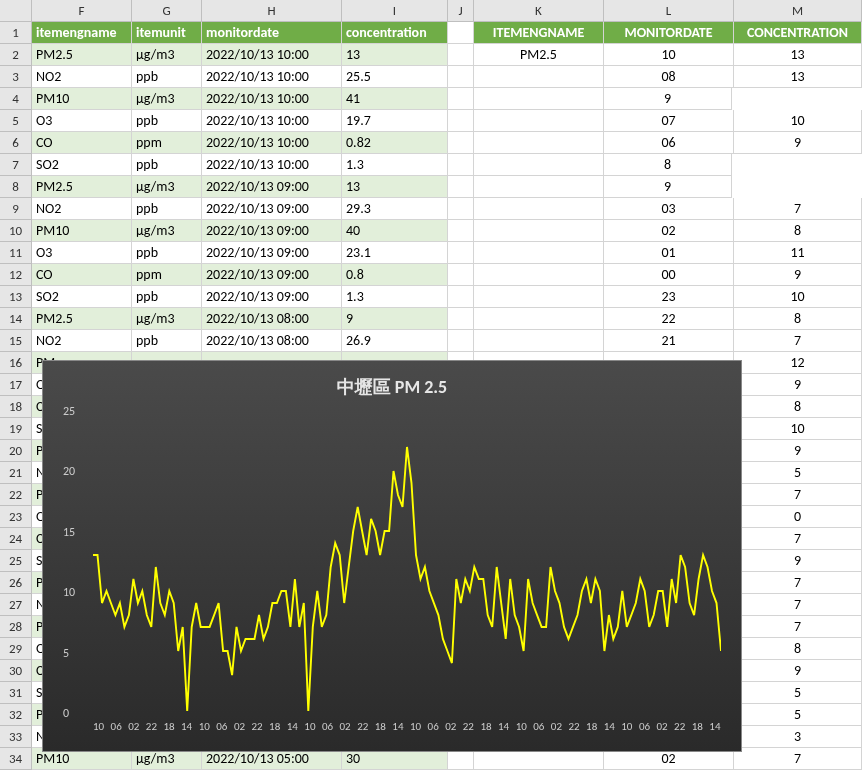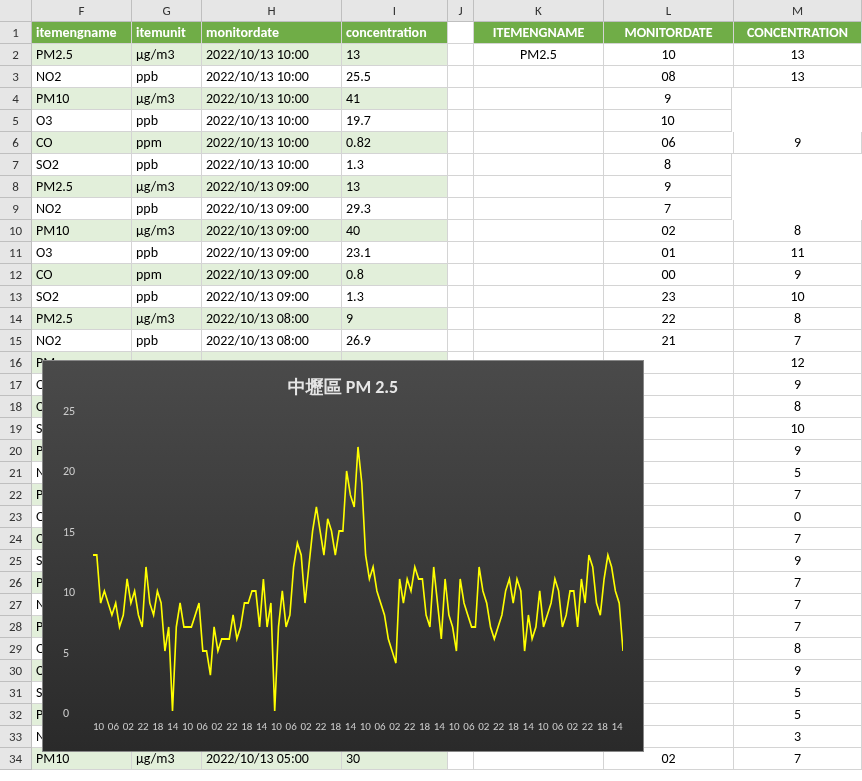--- a/index.html
+++ b/index.html
@@ -22,21 +22,21 @@
   .cL { width: 130px; min-width: 130px; }
   .cM { width: 128px; min-width: 128px; }
   
   .hdr { background: #70ad47; color: #fff; font-weight: bold; }
   .band-even { background: #e2efda; }
   .band-odd { background: #fff; }
   .plain { background: #fff; }
   
   .center { justify-content: center; }
   
-  .chart-wrap { position:absolute; left:42px; top:360px; width:602px; height:392px; background:linear-gradient(to bottom,#4a4a4a,#2a2a2a); border:1px solid #888; overflow:hidden; }
+  .chart-wrap { position:absolute; left:42px; top:360px; width:700px; height:392px; background:linear-gradient(to bottom,#4a4a4a,#2a2a2a); border:1px solid #888; overflow:hidden; }
   .chart-title { color:#e6e6e6; text-align:center; padding-top:14px; font-size:18px; font-weight:bold; }
   .chart-area { position:absolute; left:50px; top:50px; right:20px; bottom:40px; }
   .ylabel { position:absolute; left:20px; color:#ccc; font-size:12px; transform:translateY(-50%); }
   .xlabels { position:absolute; left:50px; right:20px; bottom:18px; color:#ccc; font-size:11px; display:flex; justify-content:space-between; }
   .xlabels span { flex:0 0 auto; }
   svg.line { width:100%; height:100%; }
 </style>
 </head>
 <body>
 
@@ -98,20 +98,21 @@
         <div class="cell cM center plain">9</div>
       </div>
       <div class="row">
         <div class="rowhead">5</div>
         <div class="cell cF band-odd">O3</div>
         <div class="cell cG band-odd">ppb</div>
         <div class="cell cH band-odd">2022/10/13 10:00</div>
         <div class="cell cI band-odd">19.7</div>
         <div class="cell cJ plain"></div>
         <div class="cell cK center plain"></div>
+        <div class="cell cL center plain">07</div>
         <div class="cell cM center plain">10</div>
       </div>
       <div class="row">
         <div class="rowhead">6</div>
         <div class="cell cF band-even">CO</div>
         <div class="cell cG band-even">ppm</div>
         <div class="cell cH band-even">2022/10/13 10:00</div>
         <div class="cell cI band-even">0.82</div>
         <div class="cell cJ plain"></div>
         <div class="cell cK center plain"></div>
@@ -139,20 +140,21 @@
         <div class="cell cM center plain">9</div>
       </div>
       <div class="row">
         <div class="rowhead">9</div>
         <div class="cell cF band-odd">NO2</div>
         <div class="cell cG band-odd">ppb</div>
         <div class="cell cH band-odd">2022/10/13 09:00</div>
         <div class="cell cI band-odd">29.3</div>
         <div class="cell cJ plain"></div>
         <div class="cell cK center plain"></div>
+        <div class="cell cL center plain">03</div>
         <div class="cell cM center plain">7</div>
       </div>
       <div class="row">
         <div class="rowhead">10</div>
         <div class="cell cF band-even">PM10</div>
         <div class="cell cG band-even">μg/m3</div>
         <div class="cell cH band-even">2022/10/13 09:00</div>
         <div class="cell cI band-even">40</div>
         <div class="cell cJ plain"></div>
         <div class="cell cK center plain"></div>

